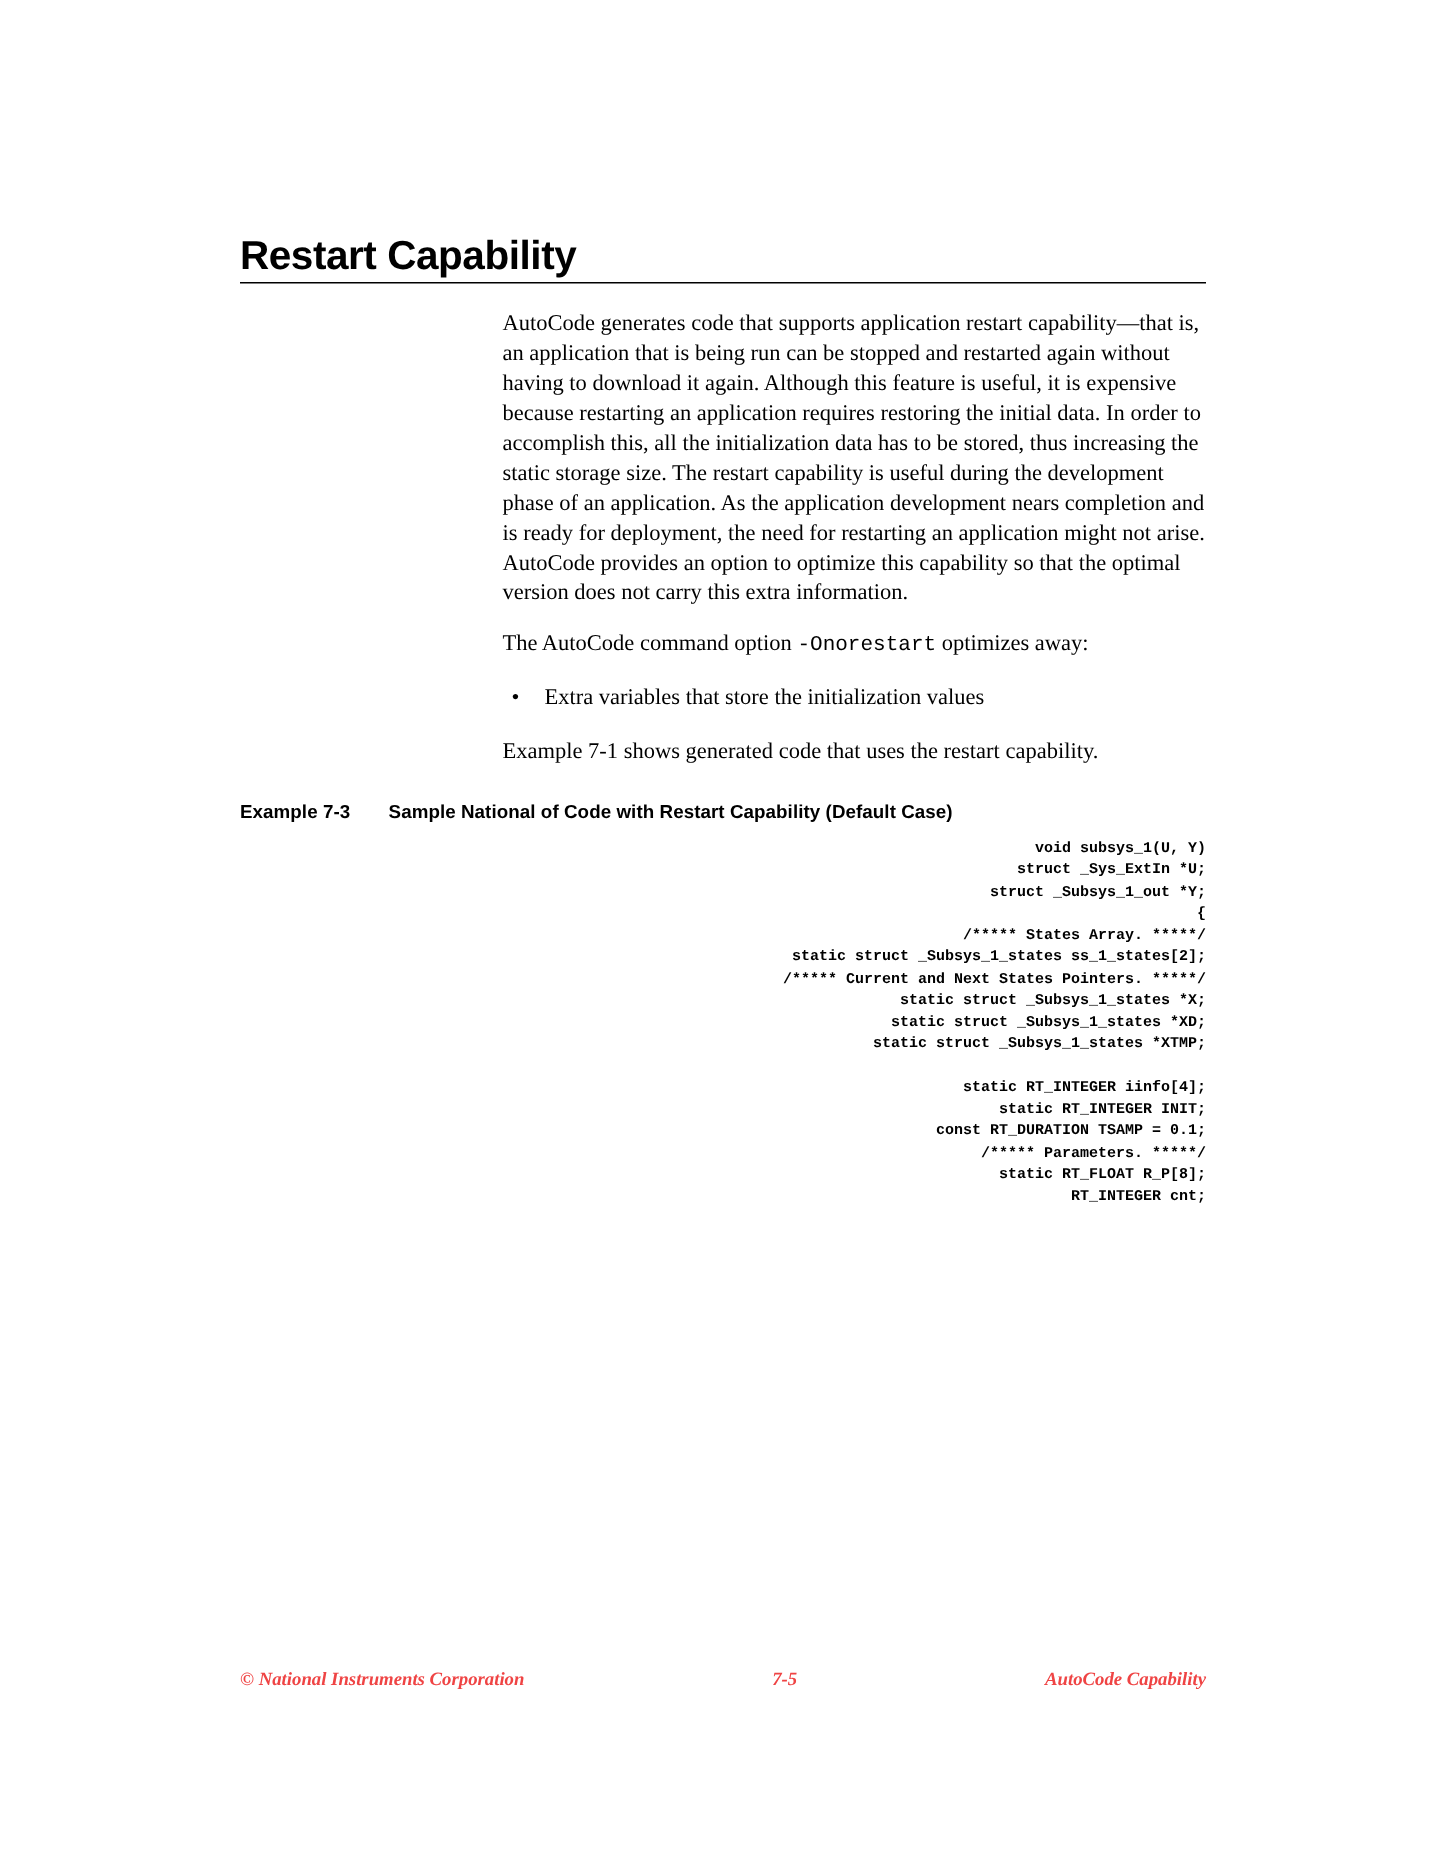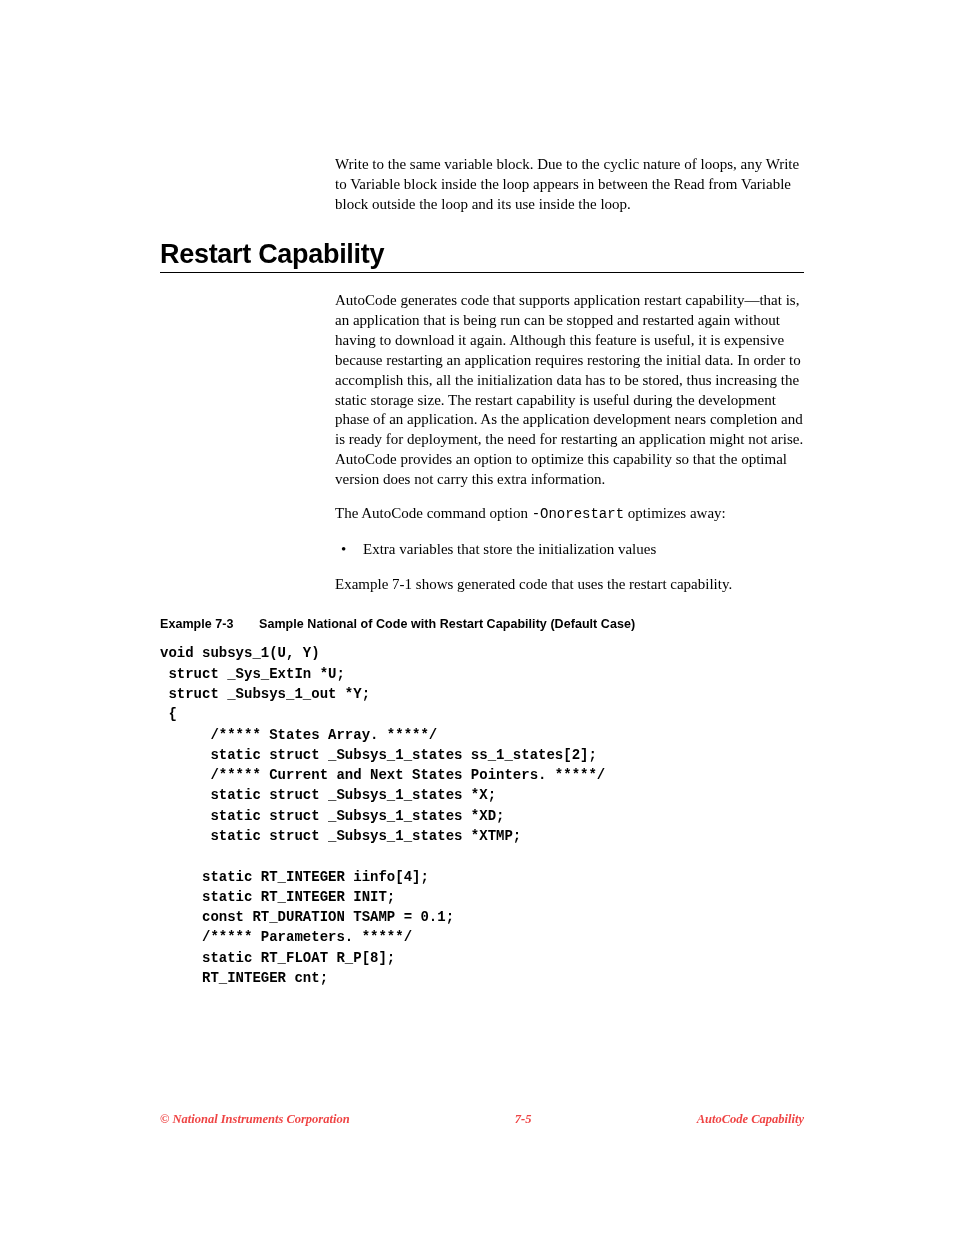--- a/index.html
+++ b/index.html
@@ -77,24 +77,25 @@
     font-family: Arial, Helvetica, sans-serif;
     font-weight: bold;
     font-size: 12.5px;
     margin: 22px 0 12px 0;
     letter-spacing: 0.05px;
   }
   .example-caption .exnum { margin-right: 22px; margin-top: 40px; }
   pre.code {
     font-family: "Courier New", Courier, monospace;
     font-weight: bold;
-    font-size: 14px;
+    font-size: 10px;
     line-height: 1.45;
     margin: 0;
     white-space: pre;
+    text-align: right;
   }
   .footer {
     position: absolute;
     left: 160px;
     right: 150px;
     bottom: 108px;
     font-size: 12.5px;
     font-style: italic;
     font-family: "Times New Roman", serif;
     display: flex;
@@ -102,21 +103,20 @@
     color: #ef4444;
     font-weight: bold;
   }
 </style>
 </head>
 <body>
 
 <div class="page">
 
 
-  <div class="intro-para">Write to the same variable block. Due to the cyclic nature of loops, any Write to Variable block inside the loop appears in between the Read from Variable block outside the loop and its use inside the loop.</div>
 
   <h1 class="section-title">Restart Capability</h1>
   <hr class="section-rule">
 
   <div class="body-para">AutoCode generates code that supports application restart capability—that is, an application that is being run can be stopped and restarted again without having to download it again. Although this feature is useful, it is expensive because restarting an application requires restoring the initial data. In order to accomplish this, all the initialization data has to be stored, thus increasing the static storage size. The restart capability is useful during the development phase of an application. As the application development nears completion and is ready for deployment, the need for restarting an application might not arise. AutoCode provides an option to optimize this capability so that the optimal version does not carry this extra information.</div>
 
   <div class="body-para">
     <span>The AutoCode command option </span><span class="code">-Onorestart</span><span> optimizes away:</span>
   </div>
 

